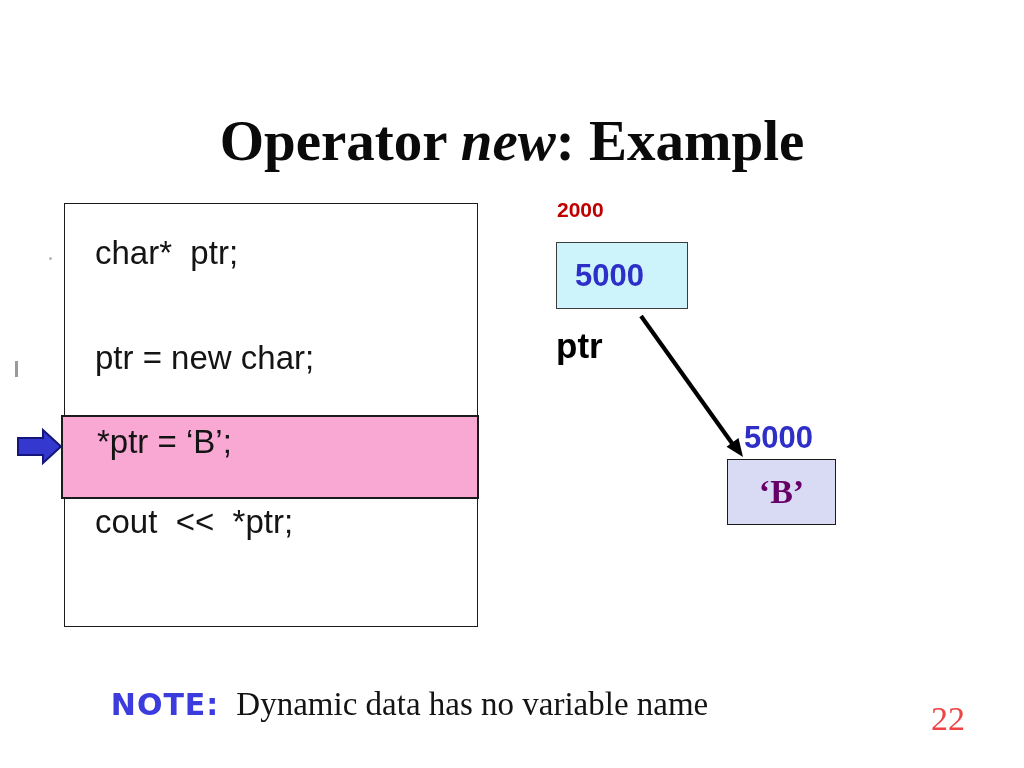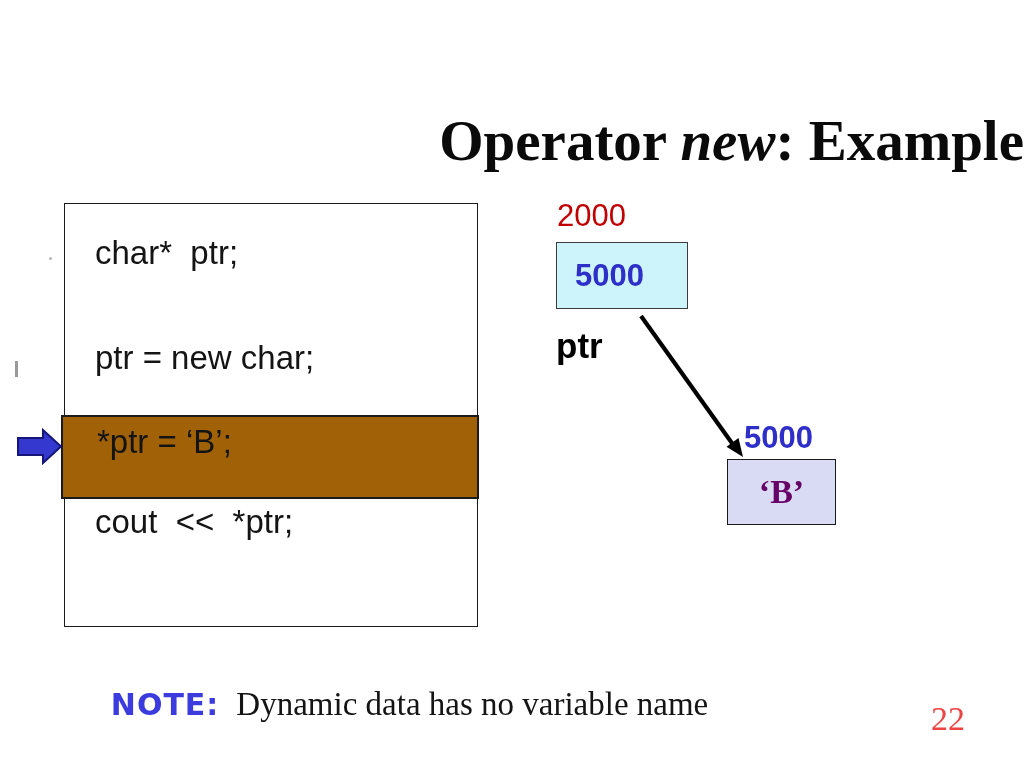--- a/index.html
+++ b/index.html
@@ -4,50 +4,50 @@
 <style>
   html,body{margin:0;padding:0;background:#ffffff;}
   .slide{
     position:relative;width:1024px;height:768px;background:#ffffff;
     overflow:hidden;font-family:"Liberation Sans",sans-serif;
   }
   .abs{position:absolute;}
 
   
   .title{
-    position:absolute;top:70px;left:0;width:100%;text-align:right;
+    position:absolute;top:70px;left:0;width:100%;text-align:center;
     font-family:"Liberation Serif",serif;font-size:57px;line-height:1.15;
     color:#0a0a0a;white-space:pre;
   }
   .title .emph{font-weight:bold;font-style:italic;}
 
   
   .code-outer{
     left:64px;top:203px;width:414px;height:424px;
     border:1.6px solid #1b1b1b;background:#ffffff;box-sizing:border-box;z-index:1;
   }
   .code-highlight{
     left:61px;top:415px;width:418px;height:84px;
-    border:2px solid #1b1b1b;background:#a16207;box-sizing:border-box;z-index:3;
+    border:2px solid #1b1b1b;background:#f9a8d4;box-sizing:border-box;z-index:3;
   }
   .code-line{
     position:absolute;font-weight:normal;font-size:33px;line-height:1.15;
     color:#141414;white-space:pre;font-family:"Liberation Sans",sans-serif;z-index:2;
   }
   .cl-0{left:95px;top:234px;}
   .cl-1{left:95px;top:339px;}
   .cl-2{left:34px;top:6px;position:absolute;}
   .cl-3{left:95px;top:503px;text-align:center;}
 
   
   .block-arrow{left:15px;top:427px;width:50px;height:40px;z-index:4;}
 
   
   .addr-2000{
-    left:557px;top:198px;font-size:31px;font-weight:normal;color:#c00000;
+    left:557px;top:198px;font-size:21px;font-weight:bold;color:#c00000;
   }
   .ptr-box{
     left:556px;top:242px;width:132px;height:67px;background:#cdf4fa;
     border:1.7px solid #3c3c3c;box-sizing:border-box;
     display:flex;align-items:center;z-index:2;
   }
   .ptr-box span{
     font-size:31px;font-weight:bold;color:#2e2ec8;padding-left:18px;
   }
   .ptr-label{

